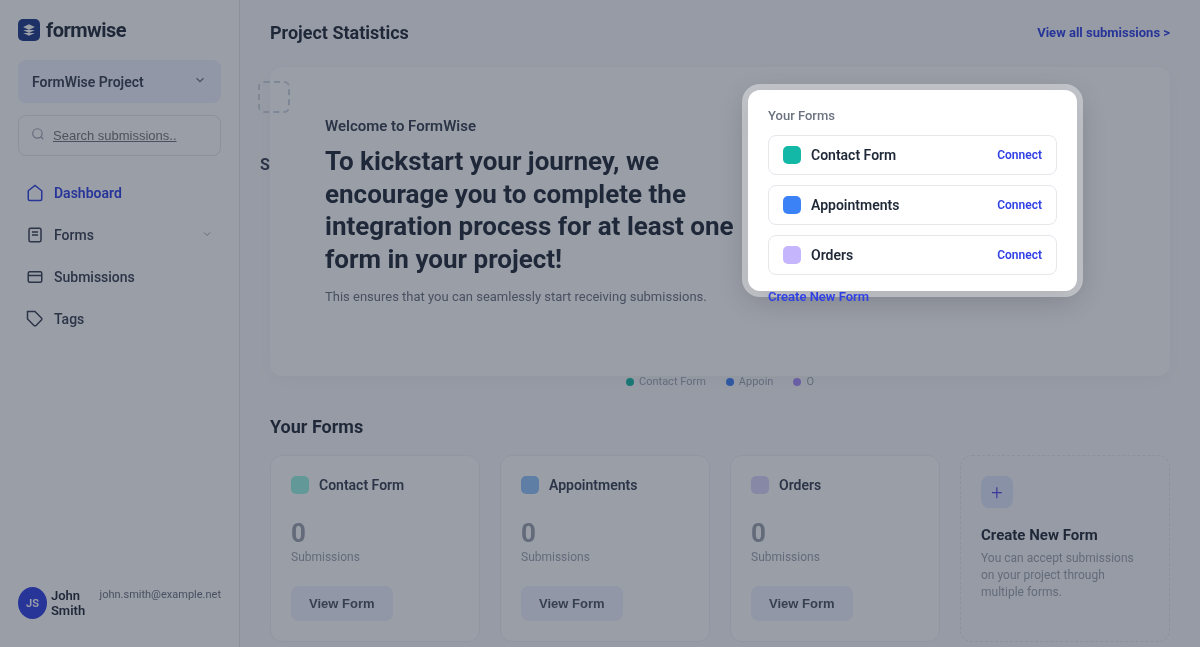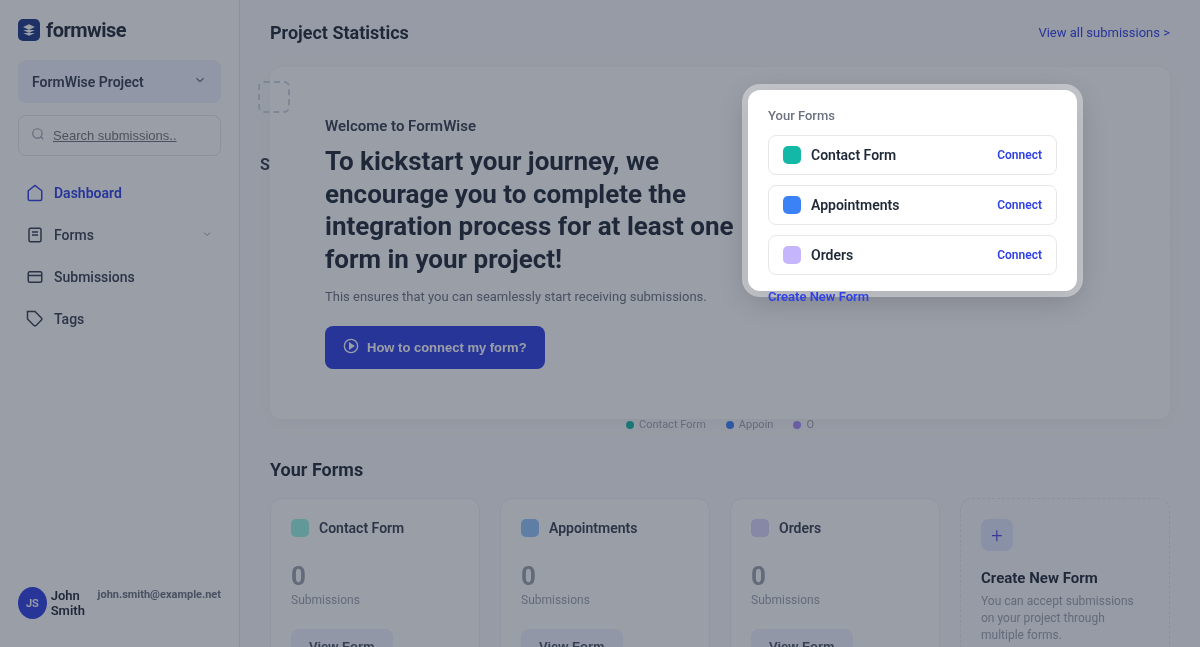--- a/index.html
+++ b/index.html
@@ -145,21 +145,20 @@
       display: flex;
     }
     .user-name {
       font-size: 13px;
       font-weight: 600;
       color: #1f2937;
     }
     .user-email {
       font-size: 11px;
       color: #6b7280;
-      font-weight: bold;
     }
     
     .main {
       flex: 1;
       padding: 22px 30px;
       overflow: hidden;
     }
     .page-header {
       display: flex;
       justify-content: space-between;
@@ -167,21 +166,21 @@
       margin-bottom: 24px;
     }
     .page-title {
       font-size: 18px;
       font-weight: 700;
       color: #1f2937;
     }
     .view-all-link {
       font-size: 13px;
       color: #2f40e5;
-      font-weight: 400;
+      font-weight: 700;
       cursor: pointer;
     }
     
     .welcome-card {
       background: #fff;
       border-radius: 12px;
       padding: 50px 55px;
       box-shadow: 0 4px 20px rgba(0,0,0,0.04);
       margin-bottom: 40px;
       position: relative;
@@ -518,29 +517,20 @@
 
     <span class="bg-section-title" style="top:155px;left:260px;">Subm</span>
     <span class="bg-stat" style="top:205px;left:1155px;">0%</span>
     <span class="bg-stat" style="top:232px;left:1155px;">0%</span>
 
     <div class="welcome-card">
       <div class="welcome-left">
         <div class="welcome-subtitle">Welcome to FormWise</div>
         <h2 class="welcome-title">To kickstart your journey, we encourage you to complete the integration process for at least one form in your project!</h2>
         <p class="welcome-desc">This ensures that you can seamlessly start receiving submissions.</p>
-        <button class="connect-btn">
-          <span>
-            <svg width="16" height="16" viewBox="0 0 24 24" fill="none" stroke="white" stroke-width="2">
-                <circle cx="12" cy="12" r="10"></circle>
-                <polygon points="10 8 16 12 10 16 10 8" fill="white"></polygon>
-              </svg>
-          </span>
-          <span>How to connect my form?</span>
-        </button>
       </div>
       <div class="welcome-right">
         
       </div>
 
       <div class="legend">
         <div class="legend-item">
           <span class="legend-dot" style="background:#14b8a6"></span>
           <span>Contact Form</span>
         </div>

